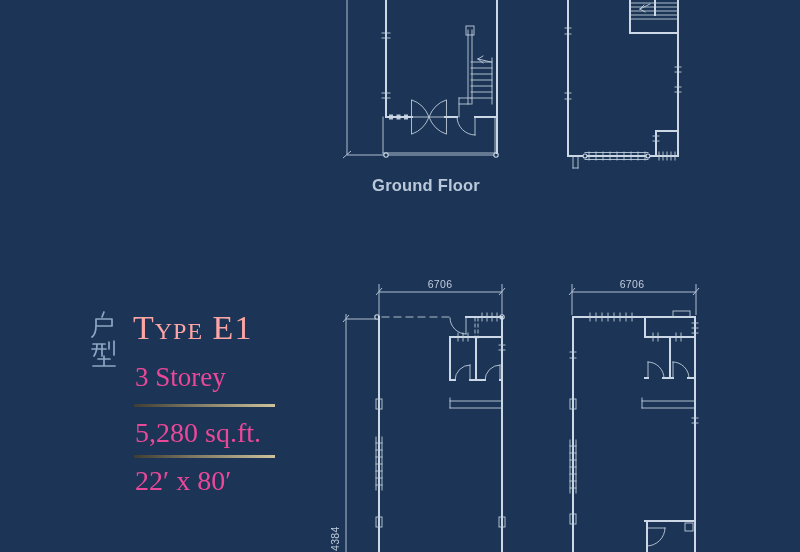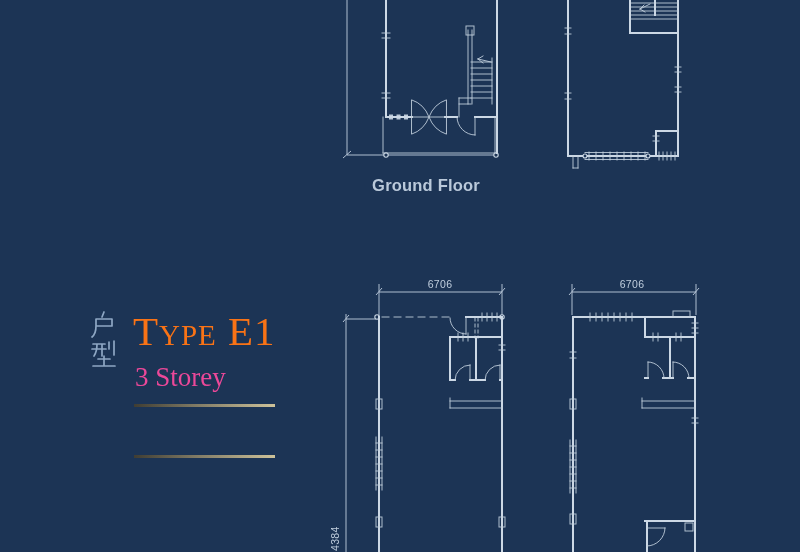--- a/index.html
+++ b/index.html
@@ -17,22 +17,22 @@
   .d  { stroke:#b7c6d8; stroke-width:1;   fill:none; opacity:.95; }
   .n  { fill:#1c3455; stroke:#ccd8e5; stroke-width:1.1; }
   .dimtxt { fill:#bfcddd; font:10.5px "Liberation Sans", sans-serif; letter-spacing:.3px; }
   .cjk { stroke:#8ea7c4; stroke-width:1.7; fill:none; stroke-linecap:round; stroke-linejoin:round; }
 
   .floor-label {
     color:#bac9da; font-size:16.5px; font-weight:600; letter-spacing:.2px;
     text-align:center; white-space:nowrap;
   }
   .title {
-    color:#f97316; font-family:"Liberation Serif", serif;
-    font-variant:small-caps; font-size:41px; line-height:1; letter-spacing:1px;
+    color:#fca5a5; font-family:"Liberation Serif", serif;
+    font-variant:small-caps; font-size:34px; line-height:1; letter-spacing:1px;
     white-space:nowrap;
   }
   .serif-line {
     color:#ec4899; font-family:"Liberation Serif", serif;
     line-height:1; white-space:nowrap;
   }
   .storey { font-size:27px; }
   .spec   { font-size:28px; }
   .sep {
     height:3px;
@@ -108,23 +108,25 @@
 
     <path class="cjk" d="M2,33 H14 M1,38 H15 M6,33 C6,38 5,42 3,45 M11,33 V45 M18,31 V38 M23,30 V44 M7,48 H19 M13,45 V54 M2,55 H24"></path>
   </svg>
 
   <div class="abs title" style="left:133px; top:311px;">Type E1</div>
 
   <div class="abs serif-line storey" style="left:135px; top:364px;">3 Storey</div>
 
   <div class="abs sep" style="left:134px; top:404px; width:141px;"></div>
 
+  <div class="abs serif-line spec" style="left:135px; top:419px;">5,280 sq.ft.</div>
 
   <div class="abs sep" style="left:134px; top:455px; width:141px;"></div>
 
+  <div class="abs serif-line spec" style="left:135px; top:467px;">22′ x 80′</div>
 
   <svg class="abs" style="left:322px; top:268px; width:200px; height:284px;" viewBox="0 0 200 284">
 
     <g>
       <path class="d" d="M57,16 V48 M180,16 V48 M57,24 H180 M54,27 L60,20 M177,27 L183,20"></path>
       <text class="dimtxt" x="118" y="20" text-anchor="middle">6706</text>
     </g>
     <g>
       <path class="d" d="M24,46 V284 M21,54 L27,47 M24,51 H54"></path>
       <text class="dimtxt" transform="translate(17,283) rotate(-90)">4384</text>

